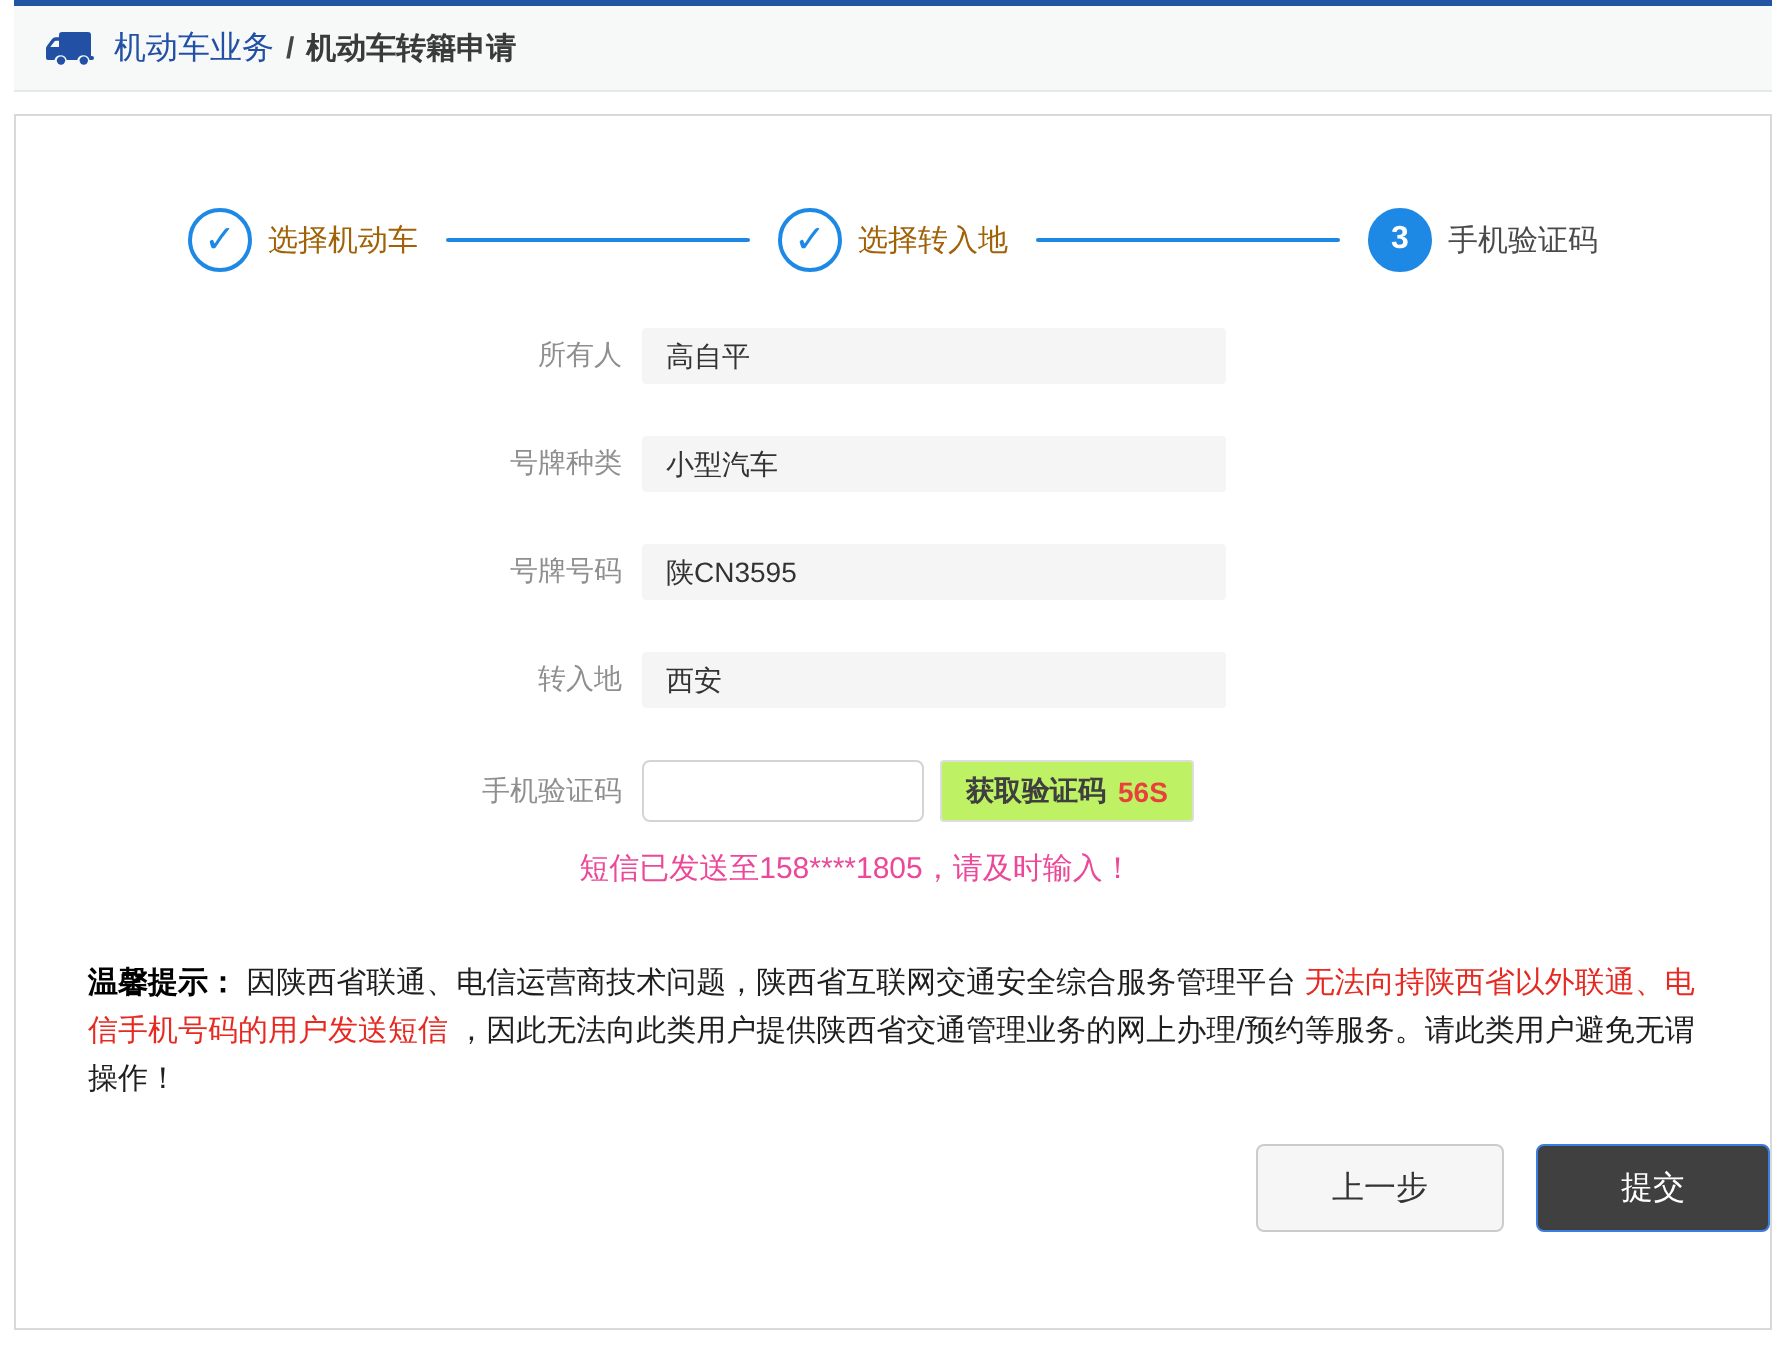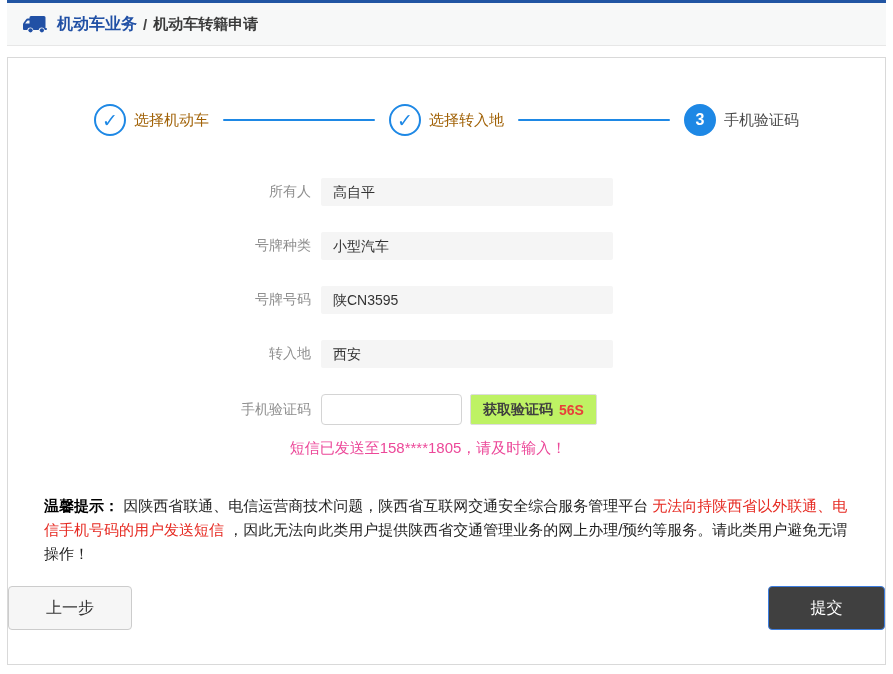--- a/index.html
+++ b/index.html
@@ -14,21 +14,21 @@
   .topbar {
     margin:0 7px; height:46px;
     background:#f7f8f8;
     border-top:3px solid #2155a3;
     border-bottom:1px solid #e7e7e7;
     display:flex; align-items:center;
     padding-left:15px;
   }
   .truck-icon { width:26px; height:20px; margin-right:9px; display:inline-block; }
   .crumb-section {
-    color:#2150a5; font-weight:bold; font-size:16px; cursor:pointer;
+    color:#2150a5; font-weight:normal; font-size:16px; cursor:pointer;
   }
   .crumb-sep { color:#444; font-weight:bold; font-size:15px; margin:0 6px; }
   .crumb-page { color:#3a3a3a; font-weight:bold; font-size:15px; }
 
   
   .panel {
     margin:11px 7px 0 7px;
     height:608px;
     border:1px solid #d9d9d9;
     background:#fff;
@@ -52,21 +52,21 @@
   }
   .step-label { font-size:15px; margin-left:8px; white-space:nowrap; }
   .step-label.done { color:#a16207; }
   .step-label.active { color:#4a4a4a; }
   .step-line {
     width:152px; height:2px; background:#1e88e5;
     margin:0 14px; flex:0 0 auto; border-radius:1px;
   }
 
   
-  .form { margin-top:42px; }
+  .form { margin-top:28px; }
   .form-row { display:flex; align-items:center; margin-bottom:26px; }
   .form-label {
     width:313px; text-align:right; padding-right:10px;
     font-size:14px; color:#8f8f8f; flex:0 0 auto;
   }
   .form-value {
     width:292px; height:28px; line-height:28px;
     background:#f5f5f5; border-radius:2px;
     padding-left:12px; font-size:14px; color:#333;
   }
@@ -93,21 +93,21 @@
   
   .warning {
     margin:36px 36px 0 36px;
     font-size:15px; line-height:24px; color:#1f1f1f;
   }
   .warn-title { font-weight:bold; color:#000; }
   .warn-red { color:#e62a22; }
 
   
   .actions {
-    display:flex; justify-content:space-between; align-items:center;
+    display:flex; justify-content:flex-end; align-items:center;
     margin-top:20px; gap:16px;
   }
   .btn {
     height:44px; font-size:16px; cursor:pointer; border-radius:4px;
     font-family:"Liberation Sans","DejaVu Sans",sans-serif;
   }
   .btn-back {
     width:124px; background:#f6f6f6; border:1px solid #cccccc; color:#333;
   }
   .btn-submit {

